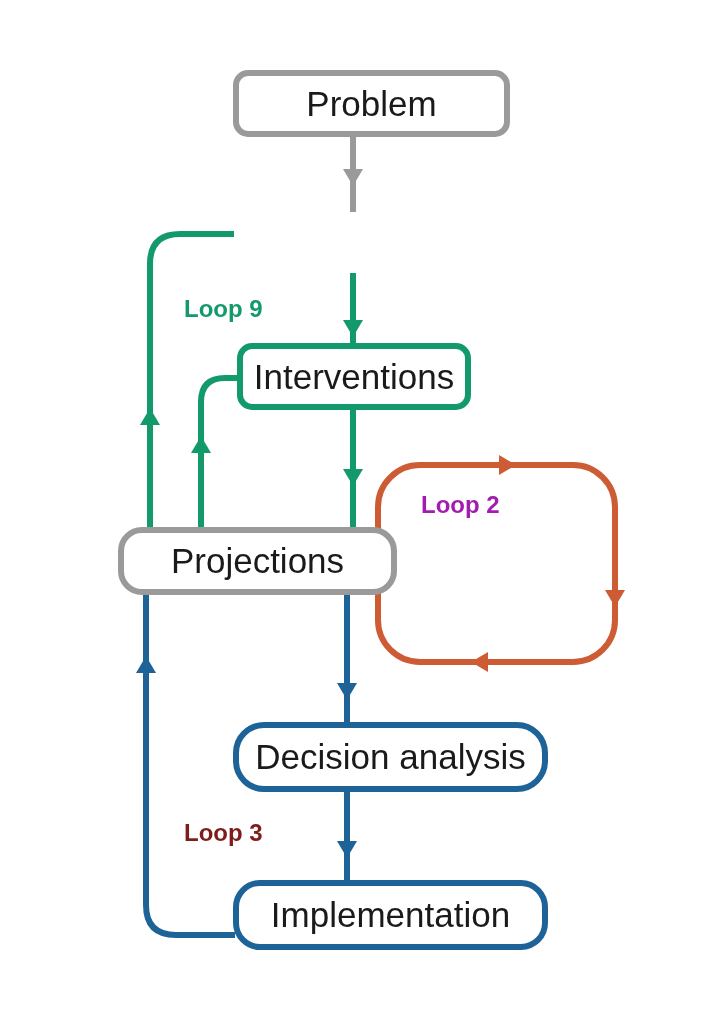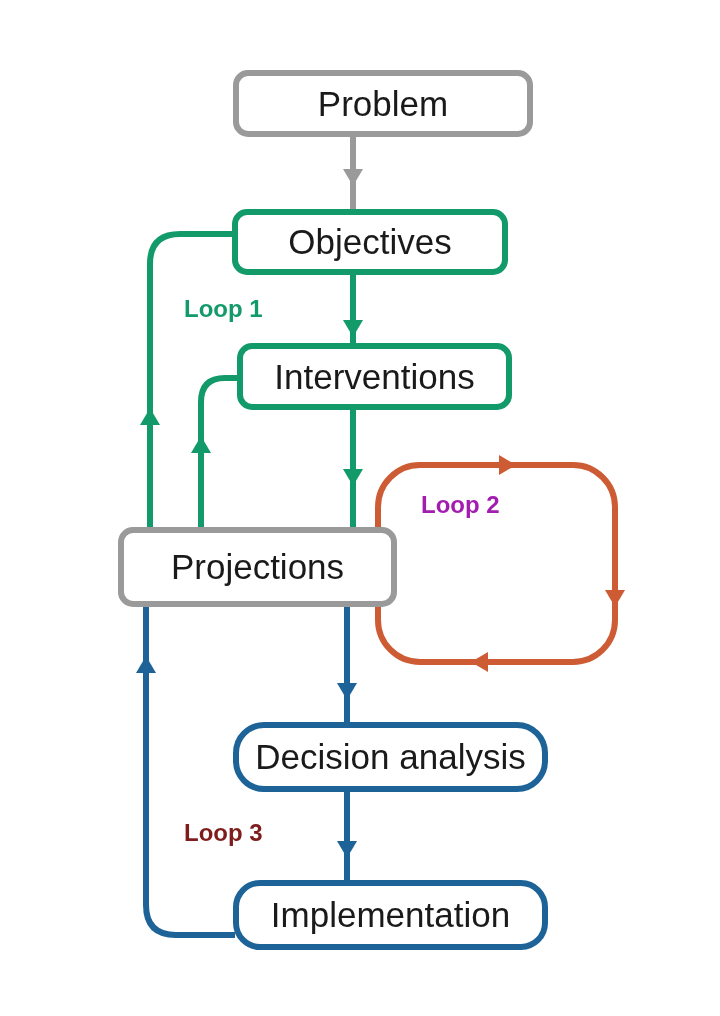--- a/index.html
+++ b/index.html
@@ -11,24 +11,24 @@
   .layer { position:absolute; left:0; top:0; width:720px; height:1016px; }
   .node {
     position:absolute; box-sizing:border-box;
     background:#ffffff; border:6px solid #9A9A9A; border-radius:15px;
     display:flex; align-items:center; justify-content:center;
     font-size:35px; color:#1A1A1A; white-space:nowrap; z-index:2;
   }
   .node.gray   { border-color:#9A9A9A; }
   .node.green  { border-color:#139A6A; }
   .node.blue   { border-color:#1D6398; }
-  .node-problem        { left:233px; top:70px;  width:300px; height:67px; }
+  .node-problem        { left:233px; top:70px;  width:277px; height:67px; }
   .node-objectives     { left:232px; top:209px; width:276px; height:66px; }
-  .node-interventions  { left:237px; top:343px; width:275px; height:67px; }
-  .node-projections    { left:118px; top:527px; width:279px; height:80px; }
+  .node-interventions  { left:237px; top:343px; width:234px; height:67px; }
+  .node-projections    { left:118px; top:527px; width:279px; height:68px;border-radius:24px; }
   .node-decision       { left:233px; top:722px; width:315px; height:70px;border-radius:31px; }
   .node-implementation { left:233px; top:880px; width:315px; height:70px;border-radius:27px; }
   .loop-label {
     position:absolute; z-index:3; font-size:24px; font-weight:bold;
     letter-spacing:0px; white-space:nowrap;
   }
   .loop1-label { left:184px; top:295px; color:#139A6A; }
   .loop2-label { left:421px; top:491px; color:#a21caf; }
   .loop3-label { left:184px; top:819px; color:#7f1d1d; }
   svg { display:block; }
@@ -75,33 +75,30 @@
     <line x1="347" y1="790" x2="347" y2="883" class="conn stroke-blue"></line>
     <polygon points="337,841 357,841 347,858" class="fill-blue"></polygon>
 
     <path d="M235 935 L176 935 Q146 935 146 905 L146 592" class="conn stroke-blue"></path>
     <polygon points="136,673 156,673 146,656" class="fill-blue"></polygon>
   </svg>
 
   <div class="node gray node-problem">
     <span>Problem</span>
   </div>
-  <div class="node green node-objectives">
-    <span>Objectives</span>
-  </div>
   <div class="node green node-interventions">
     <span>Interventions</span>
   </div>
   <div class="node gray node-projections">
     <span>Projections</span>
   </div>
   <div class="node blue node-decision">
     <span>Decision analysis</span>
   </div>
   <div class="node blue node-implementation">
     <span>Implementation</span>
   </div>
 
-  <div class="loop-label loop1-label">Loop 1</div>
+  <div class="loop-label loop1-label">Loop 9</div>
   <div class="loop-label loop2-label">Loop 2</div>
   <div class="loop-label loop3-label">Loop 3</div>
 
 </div>
 
 </body></html>

